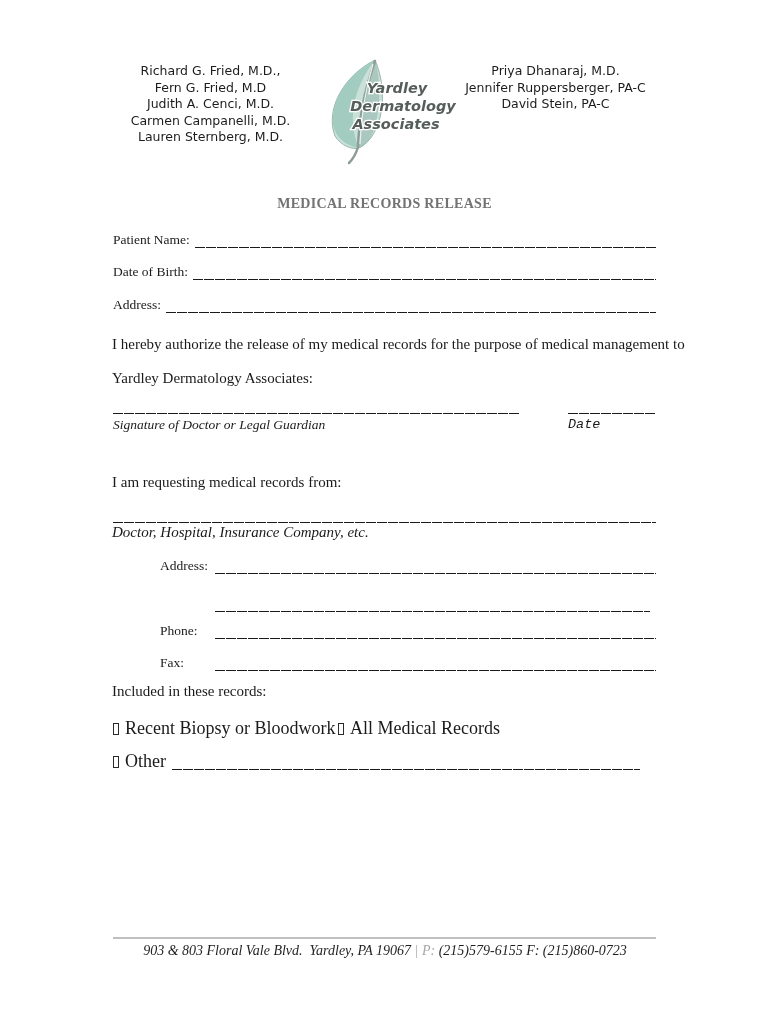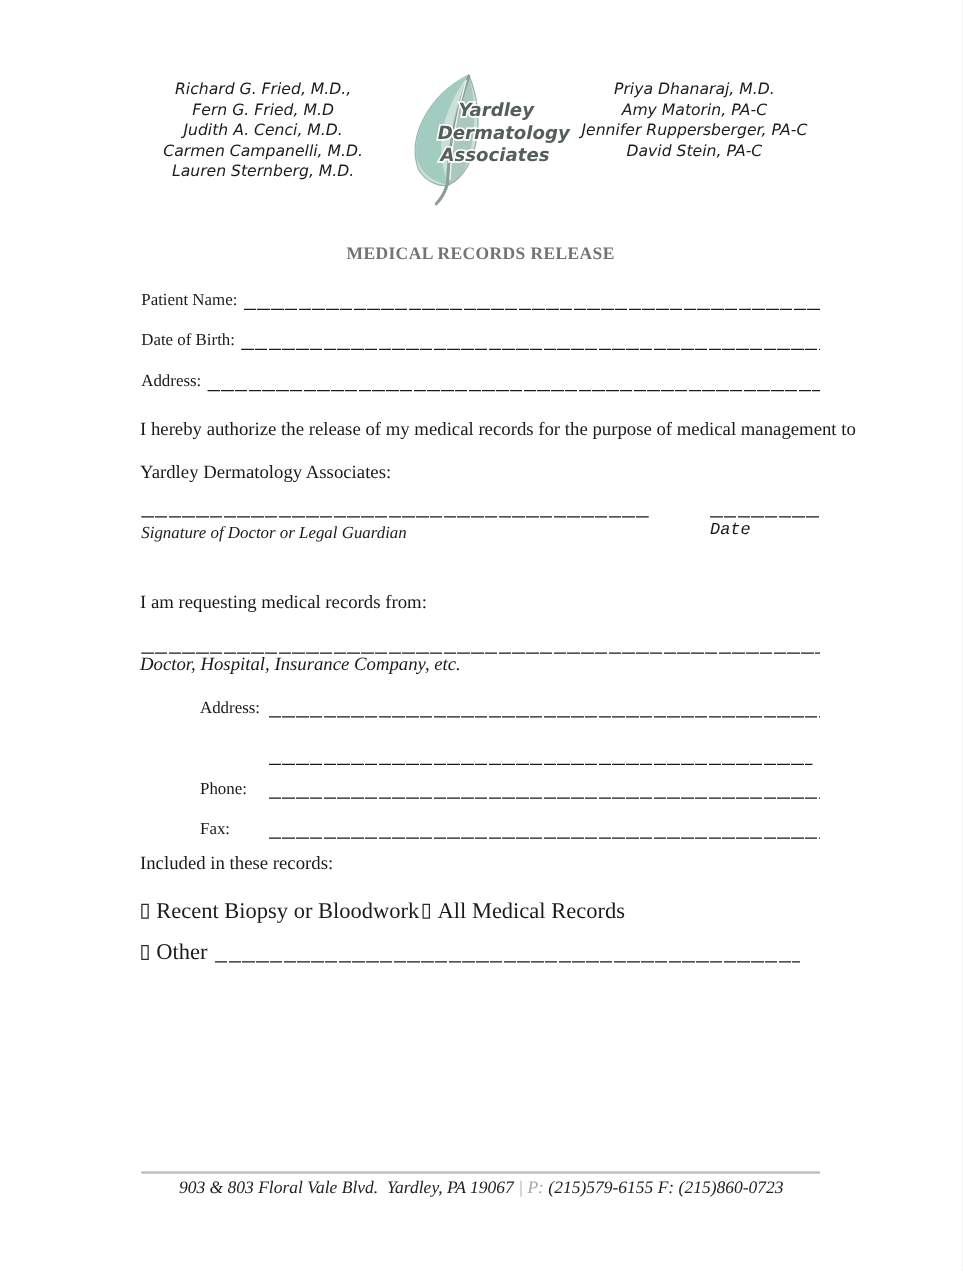--- a/index.html
+++ b/index.html
@@ -17,21 +17,20 @@
   
   .letterhead {
     position: absolute;
     top: 58px; left: 108px;
     width: 560px;
     display: flex;
     align-items: flex-start;
   }
   .phys-col {
     font-family: "DejaVu Sans", sans-serif;
-    font-style: italic;
     font-size: 12.5px;
     line-height: 16.6px;
     color: #1c1c1c;
     text-align: center;
     padding-top: 5px;
   }
   .phys-col.left  { width: 205px; }
   .phys-col.right { width: 225px; }
   .logo-wrap { width: 130px; height: 100px; position: relative; text-align: right; }
   .logo-wrap svg { overflow: visible; }
@@ -45,21 +44,21 @@
     letter-spacing: 0.3px;
     color: #737373;
   }
   
   .frow {
     position: absolute;
     left: 113px; width: 543px;
     display: flex;
     height: 17px;
     font-size: 13.5px;
-    align-items: flex-end;
+    align-items: flex-start;
   }
   .frow .lbl { white-space: nowrap; margin-right: 5px; line-height: 17px; }
   .blank { position: relative; flex: 1 1 auto; height: 17px; }
   .blank::after {
     content: "";
     position: absolute; left: 0; right: 0; bottom: 0; height: 1px;
     background: repeating-linear-gradient(to right,
       #1a1a1a 0, #1a1a1a 10px, rgba(0,0,0,0) 10px, rgba(0,0,0,0) 11px);
   }
   .blank.fixed { flex: 0 0 auto; }
@@ -132,21 +131,20 @@
 
         <g font-family="DejaVu Sans, sans-serif" font-style="italic" font-weight="bold" fill="#565e5b" stroke="#ffffff" stroke-width="2.6" paint-order="stroke" text-anchor="middle">
           <text x="84" y="35" font-size="14.5">Yardley</text>
           <text x="90" y="53" font-size="14.5">Dermatology</text>
           <text x="83" y="71" font-size="14.5">Associates</text>
         </g>
       </svg>
     </div>
     <div class="phys-col right">
       <div>Priya Dhanaraj, M.D.</div>
-      <div>Amy Matorin, PA-C</div>
       <div>Jennifer Ruppersberger, PA-C</div>
       <div>David Stein, PA-C</div>
     </div>
   </div>
 
   <div class="doc-title">MEDICAL RECORDS RELEASE</div>
 
   <div class="frow" style="top:231px">
     <span class="lbl">Patient Name:</span>
     <span class="blank"></span>

